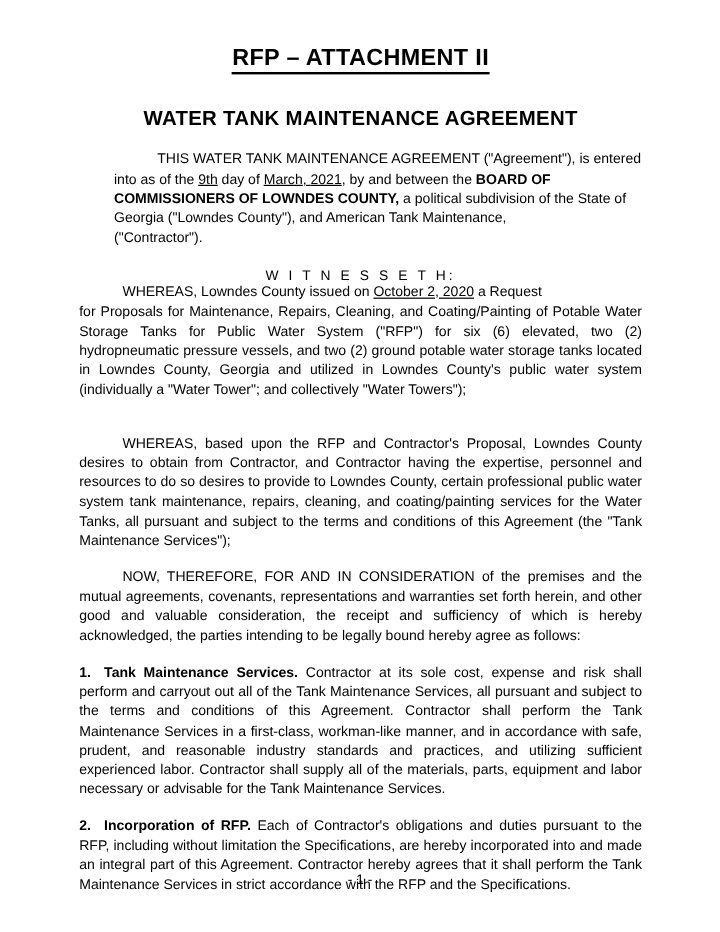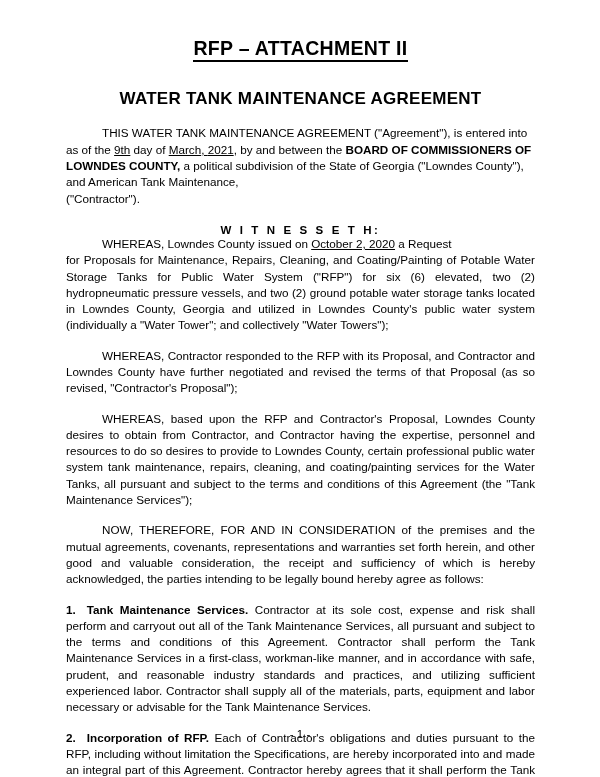--- a/index.html
+++ b/index.html
@@ -42,34 +42,35 @@
     text-align: center;
     font-size: 17px;
     font-weight: bold;
     letter-spacing: 0.25px;
     margin: 0;
     padding-top: 30px;
   }
   .witnesseth {
     text-align: center;
     font-size: 11.5px;
-    font-weight: bold;
+    font-weight: normal;
     letter-spacing: 2.6px;
     margin: 0;
     padding-top: 0px;
   }
   p.para {
     font-size: 11.7px;
     line-height: 16.3px;
     margin: 0;
     text-align: justify;
     text-justify: inter-word;
   }
   p.para.nojustify {
     text-align: left;
+    margin-left: 29px;
   }
   .indent {
     display: inline-block;
     width: 36px;
   }
   .gap-lg { height: 16px; }
   .gap-md { height: 14px; }
   .u { text-decoration: underline; }
   .b { font-weight: bold; }
   .bu { font-weight: bold; }
@@ -105,21 +106,20 @@
     <p class="para nojustify"><span class="indent"></span><span>THIS WATER TANK MAINTENANCE AGREEMENT ("Agreement"), is entered into as of the </span><span class="u">9th</span><span> day of </span><span class="u">March</span><span class="u">, </span><span class="u">2021</span><span>, by and between the </span><span class="b">BOARD OF COMMISSIONERS OF LOWNDES COUNTY,</span><span> a political subdivision of the State of Georgia  ("Lowndes  County"),  and American Tank Maintenance,</span><br><span>("Contractor").</span></p>
 
     <div class="wit-block">
       <div class="witnesseth">W I T N E S S E T H:</div>
     </div>
 
     <p class="para"><span class="indent"></span><span>WHEREAS, Lowndes County issued on </span><span class="u">October 2, 2020</span><span> a Request</span><br><span>for Proposals for Maintenance, Repairs, Cleaning, and Coating/Painting of Potable Water Storage Tanks for Public Water System ("RFP") for six (6) elevated, two (2) hydropneumatic pressure vessels, and two (2) ground potable water storage tanks located in Lowndes County, Georgia and utilized in Lowndes County's public water system (individually a "Water Tower"; and collectively "Water Towers");</span></p>
 
     <div class="gap-md"></div>
 
-    <p class="para"><span class="indent"></span><span>WHEREAS, Contractor responded to the RFP with its Proposal, and Contractor and Lowndes County have further negotiated and revised the terms of that Proposal (as so revised, "Contractor's Proposal");</span></p>
 
     <div class="gap-md"></div>
 
     <p class="para"><span class="indent"></span><span>WHEREAS, based upon the RFP and Contractor's Proposal, Lowndes County desires to obtain from Contractor, and Contractor having the expertise, personnel and resources to do so desires to provide to Lowndes County, certain professional public water system tank maintenance, repairs, cleaning, and coating/painting services for the Water Tanks, all pursuant and subject to the terms and conditions of this Agreement (the "Tank Maintenance Services");</span></p>
 
     <div class="gap-md"></div>
 
     <p class="para"><span class="indent"></span><span>NOW, THEREFORE, FOR AND IN CONSIDERATION of the premises and the mutual agreements, covenants, representations and warranties set forth herein, and other good and valuable consideration, the receipt and sufficiency of which is hereby acknowledged, the parties intending to be legally bound hereby agree as follows:</span></p>
 
     <div class="gap-md"></div>

